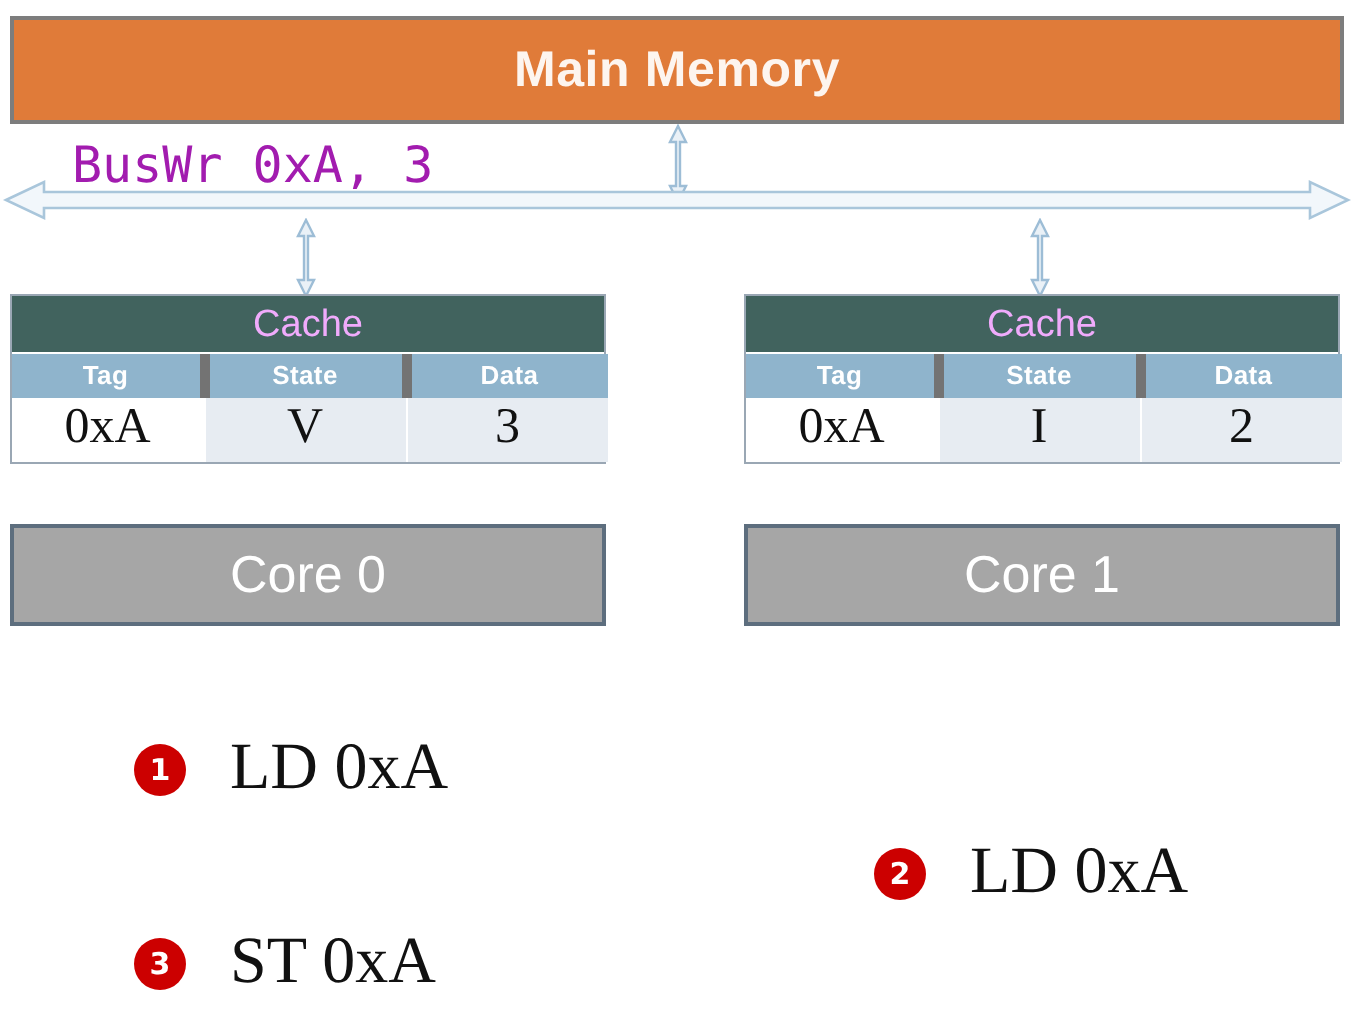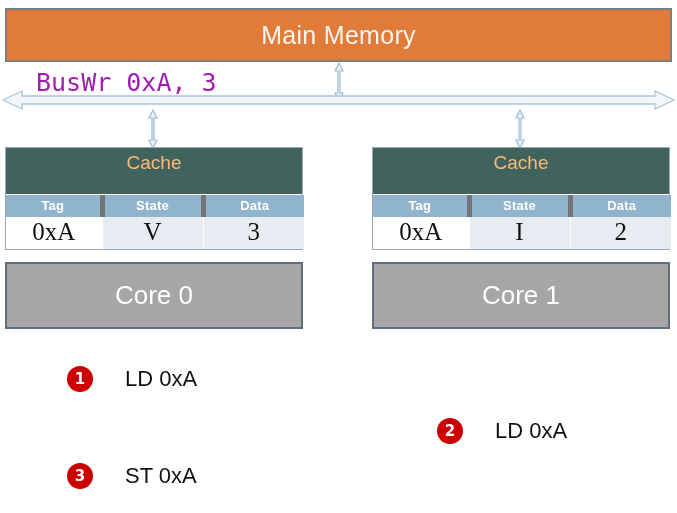--- a/index.html
+++ b/index.html
@@ -30,21 +30,21 @@
     background: #e07b39;
     border: 2px solid #7d7d7d;
     box-sizing: border-box;
     display: flex;
     align-items: center;
     justify-content: center;
   }
   .main-memory .mm-label {
     color: #fdf5ef;
     font-size: 25px;
-    font-weight: 400;
+    font-weight: 700;
     letter-spacing: 0.3px;
     font-family: "Liberation Sans", sans-serif;
   }
 
   
   .bus-wrap {
     position: absolute;
     left: 0px; top: 88px;
     width: 677px; height: 24px;
   }
@@ -72,24 +72,24 @@
   .node.right { left: 372px; top: 147px; }
 
   .cache-table {
     width: 298px;
     border: 1px solid #9aa7b4;
     box-sizing: border-box;
     background: #ffffff;
   }
   .cache-title {
     background: #41635e;
-    color: #fdba74;
+    color: #f0abfc;
     font-size: 19px;
     text-align: center;
-    padding: 5px 0 22px 0;
+    padding: 5px 0 4px 0;
     line-height: 1.0;
     border-bottom: 1px solid #ffffff;
   }
   table.cache-grid {
     width: 100%;
     border-collapse: collapse;
     table-layout: fixed;
   }
   table.cache-grid th {
     background: #8fb4cc;
@@ -124,21 +124,21 @@
 
   table.cache-grid col.c-tag   { width: 96px; }
   table.cache-grid col.c-state { width: 101px; }
   table.cache-grid col.c-data  { width: 101px; }
 
   .val-red { color: #e00000; }
 
   .core-bar {
     position: absolute;
     left: 0; top: 115px;
-    width: 298px; height: 67px;
+    width: 298px; height: 51px;
     background: #a6a6a6;
     border: 2px solid #5d6e7e;
     box-sizing: border-box;
     display: flex;
     align-items: center;
     justify-content: center;
   }
   .core-bar .core-label {
     color: #ffffff;
     font-size: 26px;
@@ -158,23 +158,23 @@
     color: #ffffff;
     font-family: "DejaVu Sans", sans-serif;
     font-size: 15px;
     font-weight: bold;
     display: flex;
     align-items: center;
     justify-content: center;
     flex: 0 0 auto;
   }
   .instr-text {
-    margin-left: 32px;
-    font-family: Liberation Sans, sans-serif;
-    font-size: 22px;
+    margin-left: 22px;
+    font-family: Liberation Serif, serif;
+    font-size: 33px;
     color: #111111;
     white-space: pre;
   }
 </style>
 </head>
 <body>
 
 <div id="stage">
 
   <div class="main-memory">

